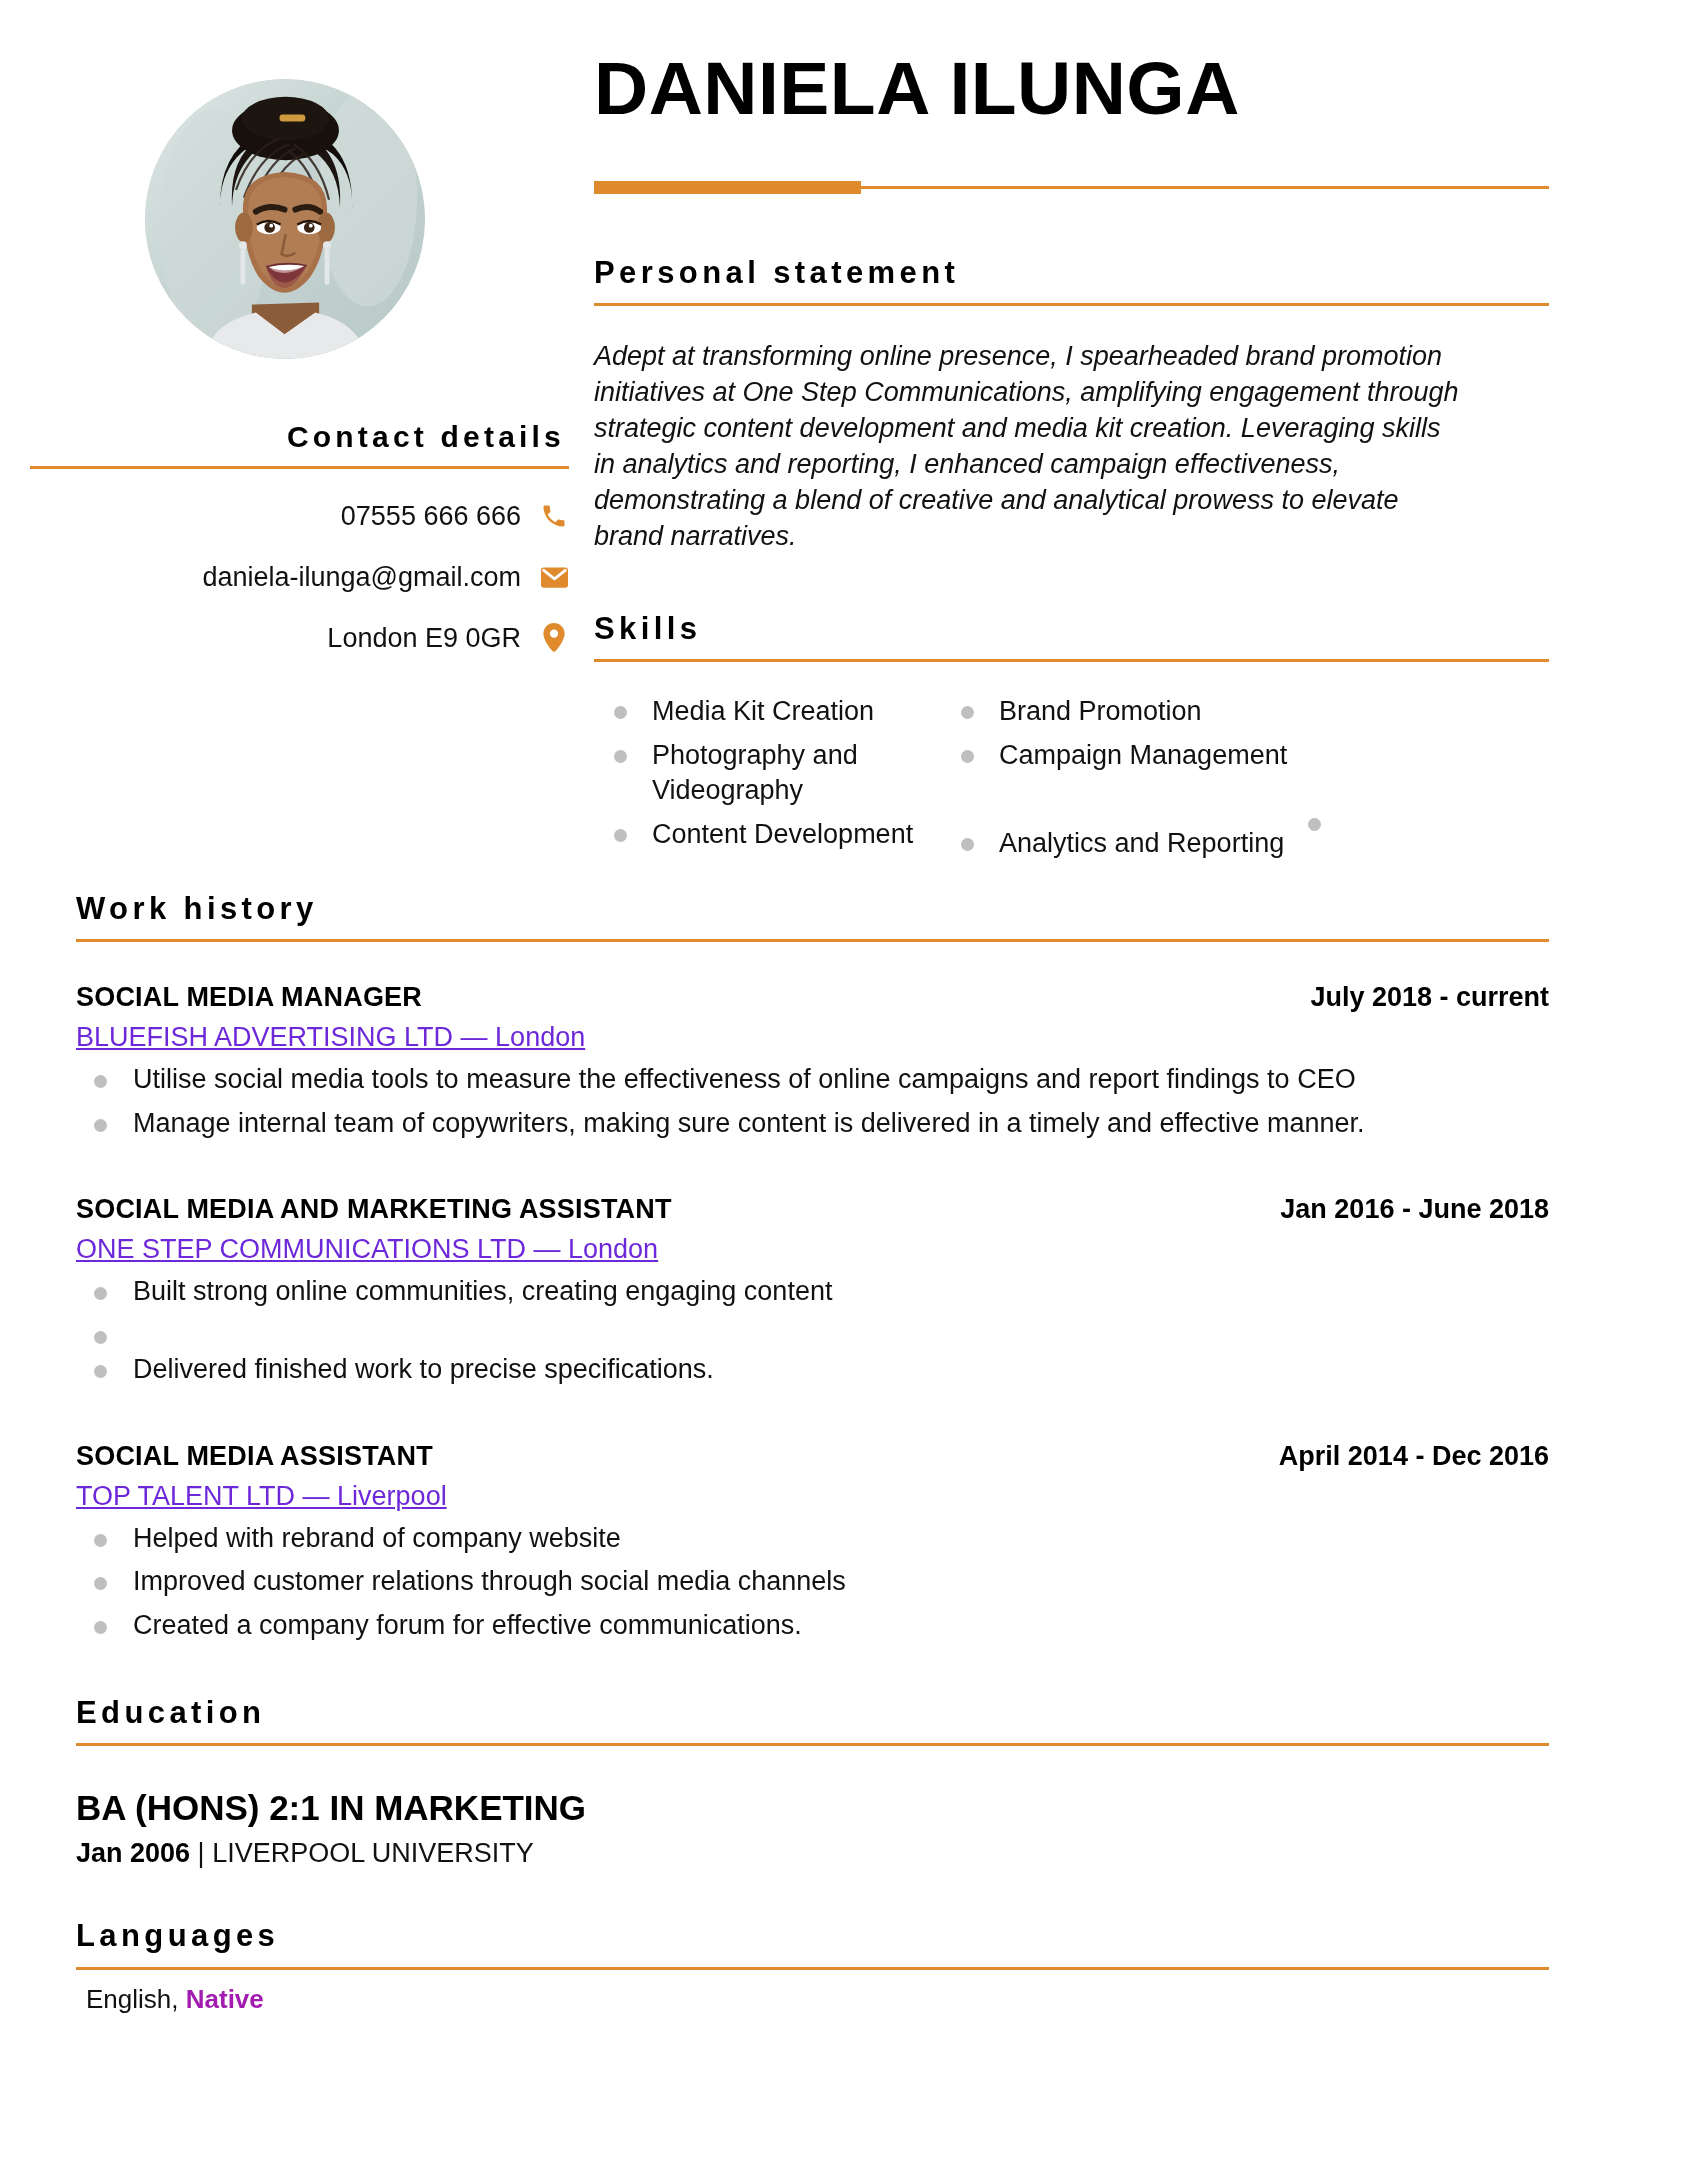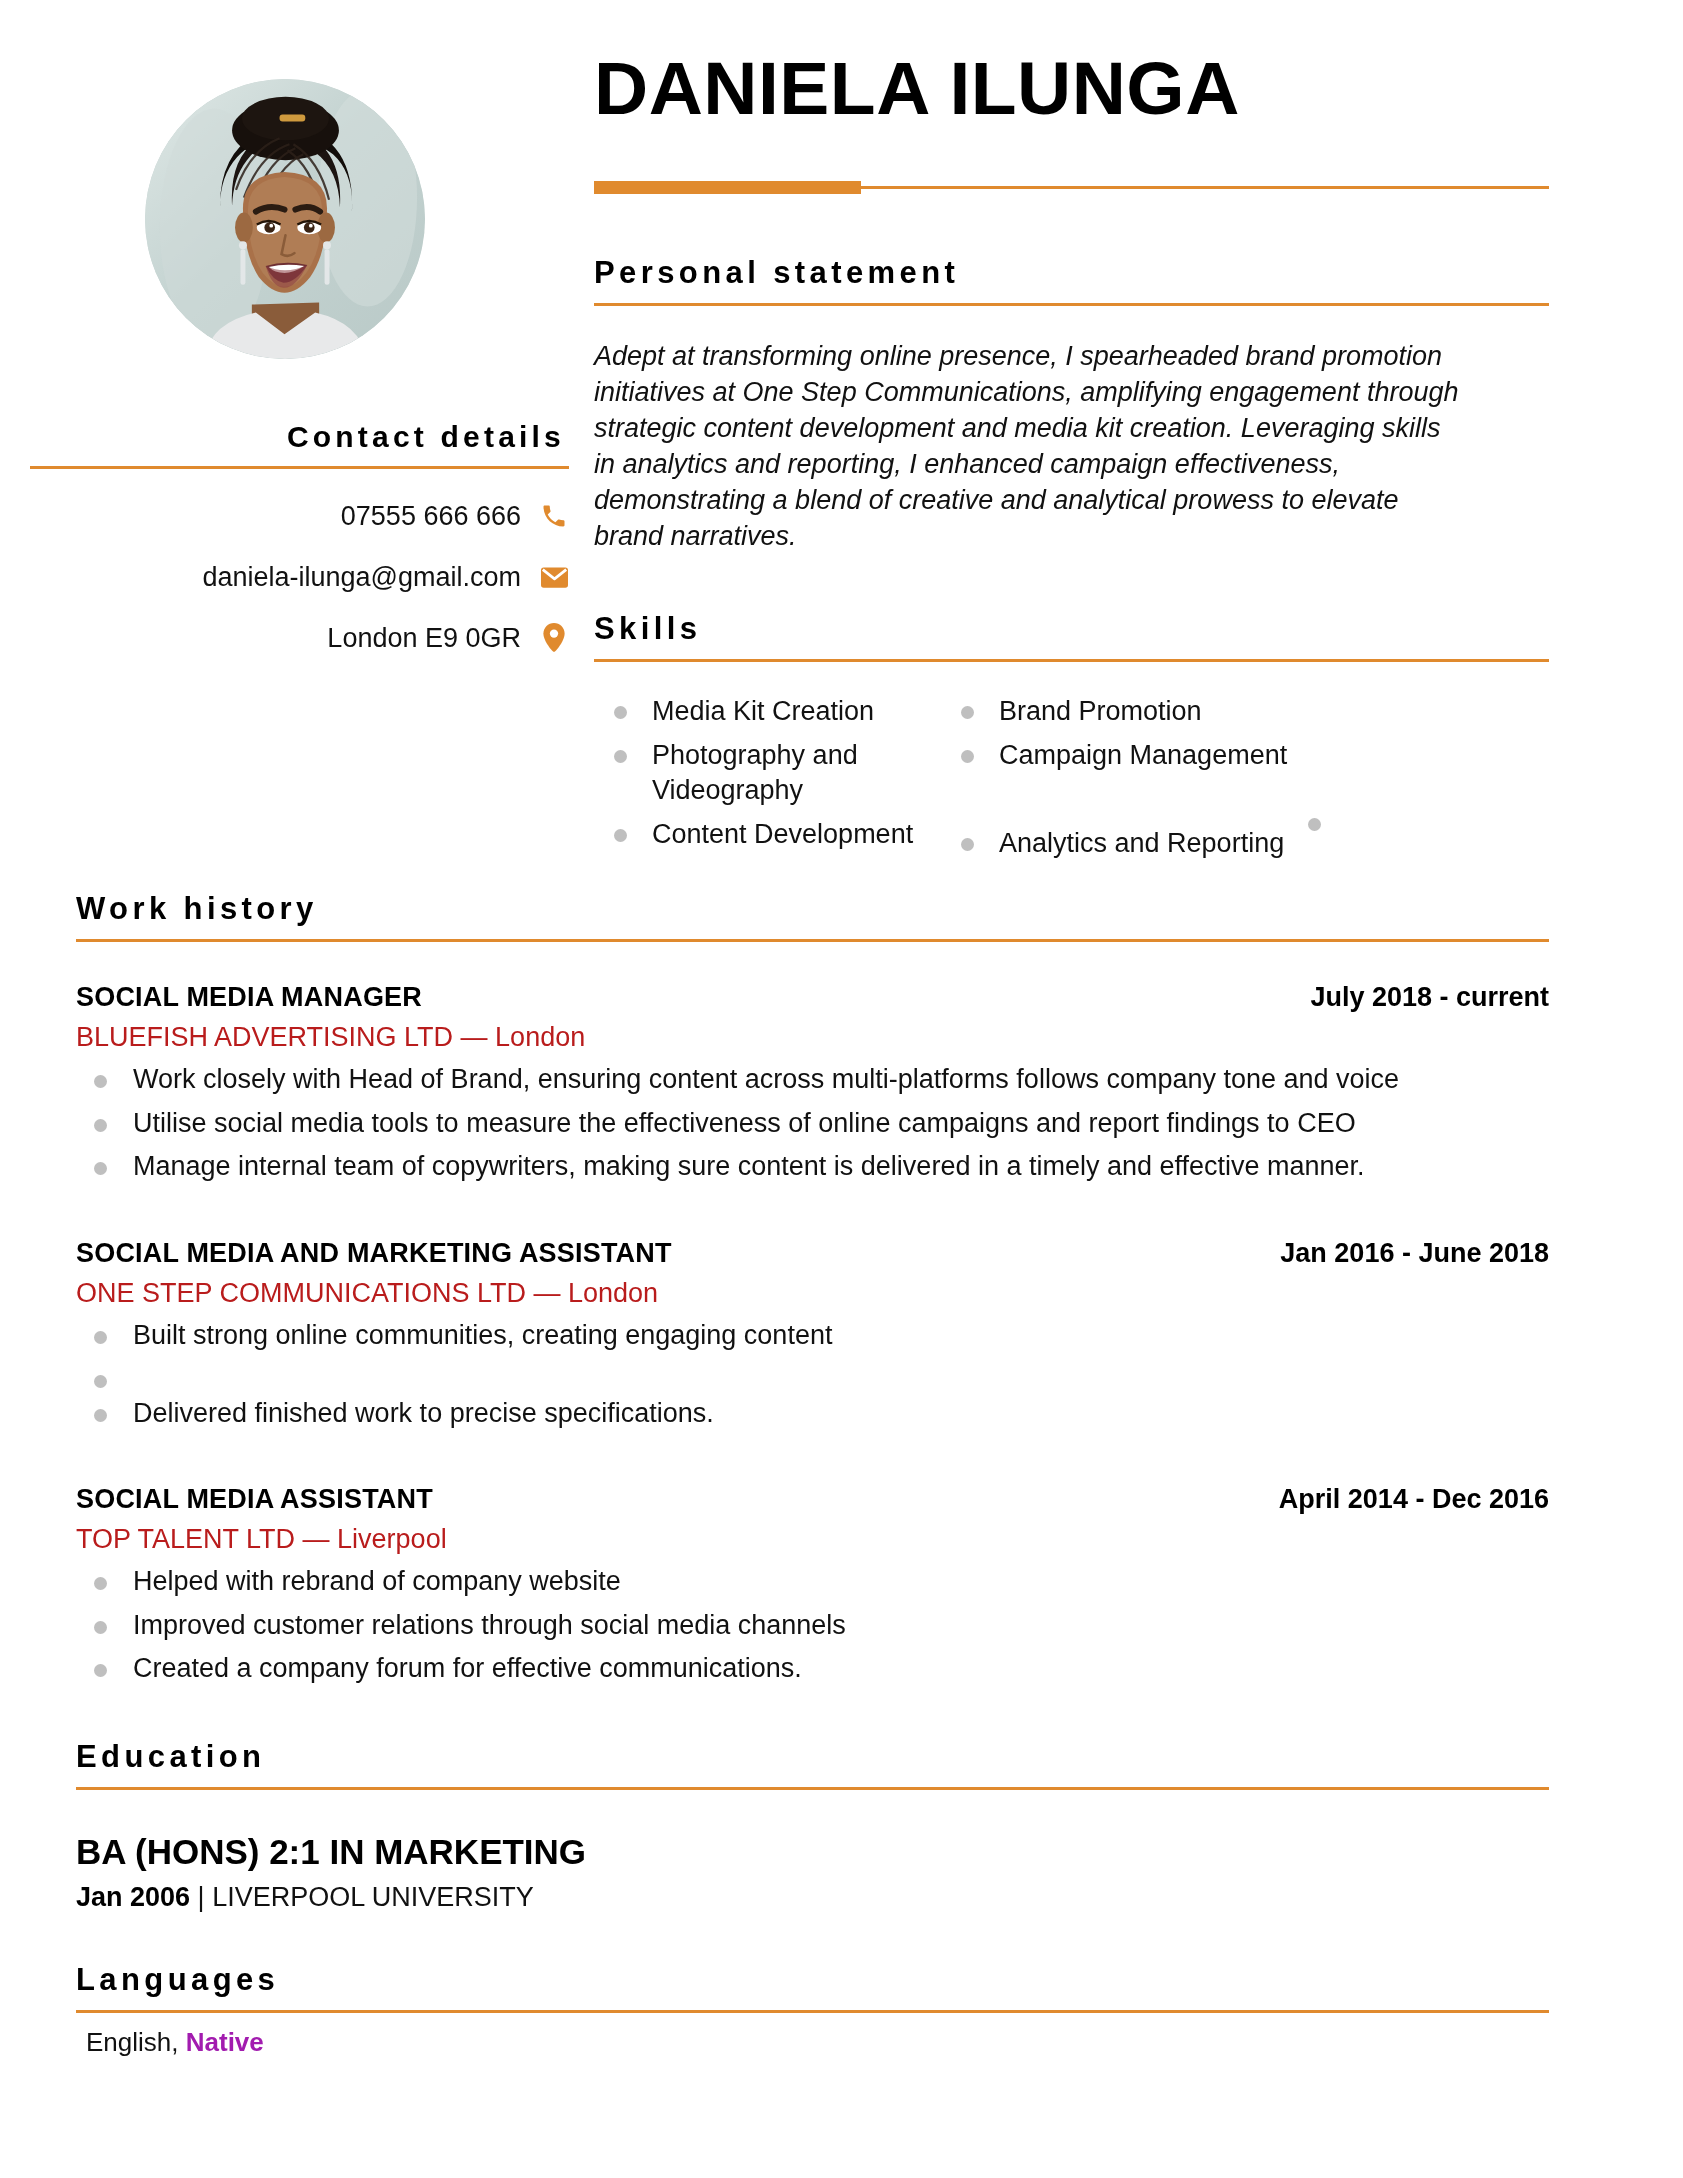--- a/index.html
+++ b/index.html
@@ -236,22 +236,23 @@
 
   .entry-dates {
     font-size: 27px;
     font-weight: bold;
     color: #000;
     white-space: nowrap;
   }
 
   .entry-company {
     font-size: 27px;
-    color: #b91c1c;
+    color: #6d28d9;
     margin-top: 9px;
+    text-decoration: underline;
   }
 
   .entry-bullets { margin-top: 9px; }
 
   .entry-bullet {
     display: flex;
     align-items: flex-start;
     gap: 26px;
     padding-left: 18px;
     margin-bottom: 8px;
@@ -499,24 +500,20 @@
 
       <div class="entry">
         <div class="entry-head">
           <span class="entry-title">SOCIAL MEDIA MANAGER</span>
           <span class="entry-dates">July 2018 - current</span>
         </div>
         <div class="entry-company">BLUEFISH ADVERTISING LTD — London</div>
         <div class="entry-bullets">
           <div class="entry-bullet">
             <span class="bullet"></span>
-            <span class="entry-bullet-text">Work closely with Head of Brand, ensuring content across multi-platforms follows company tone and voice</span>
-          </div>
-          <div class="entry-bullet">
-            <span class="bullet"></span>
             <span class="entry-bullet-text">Utilise social media tools to measure the effectiveness of online campaigns and report findings to CEO</span>
           </div>
           <div class="entry-bullet">
             <span class="bullet"></span>
             <span class="entry-bullet-text">Manage internal team of copywriters, making sure content is delivered in a timely and effective manner.</span>
           </div>
         </div>
       </div>
 
       <div class="entry">

